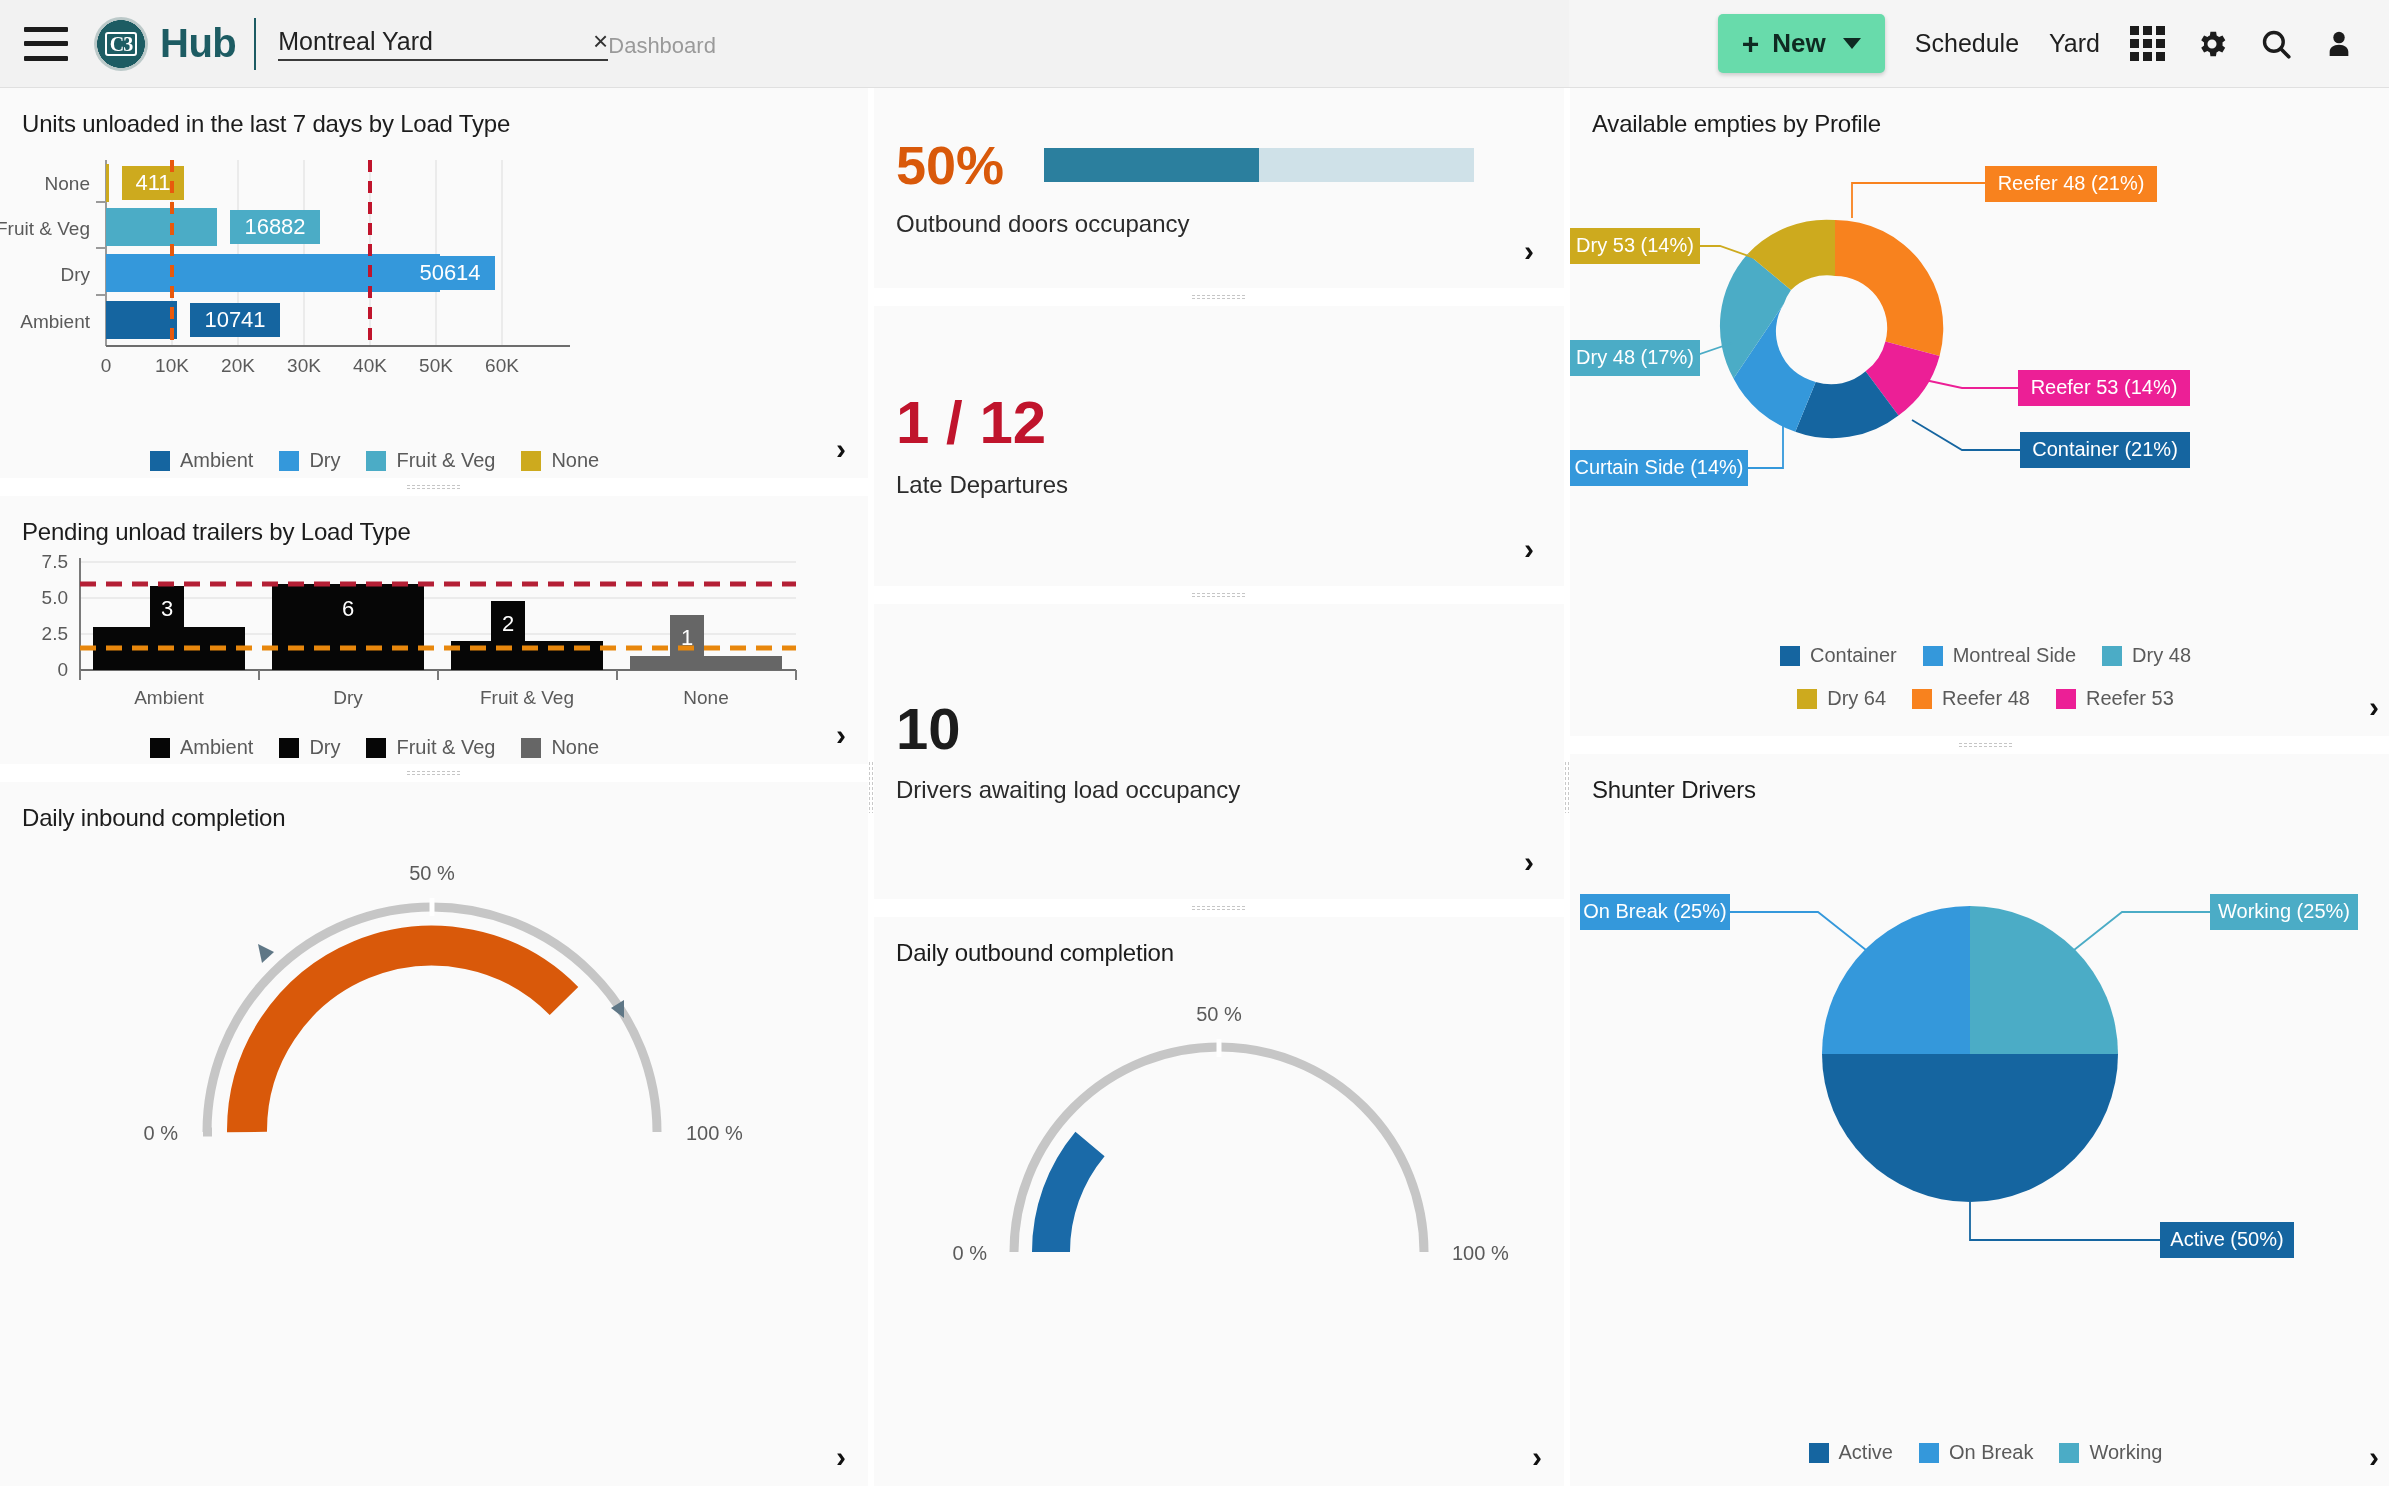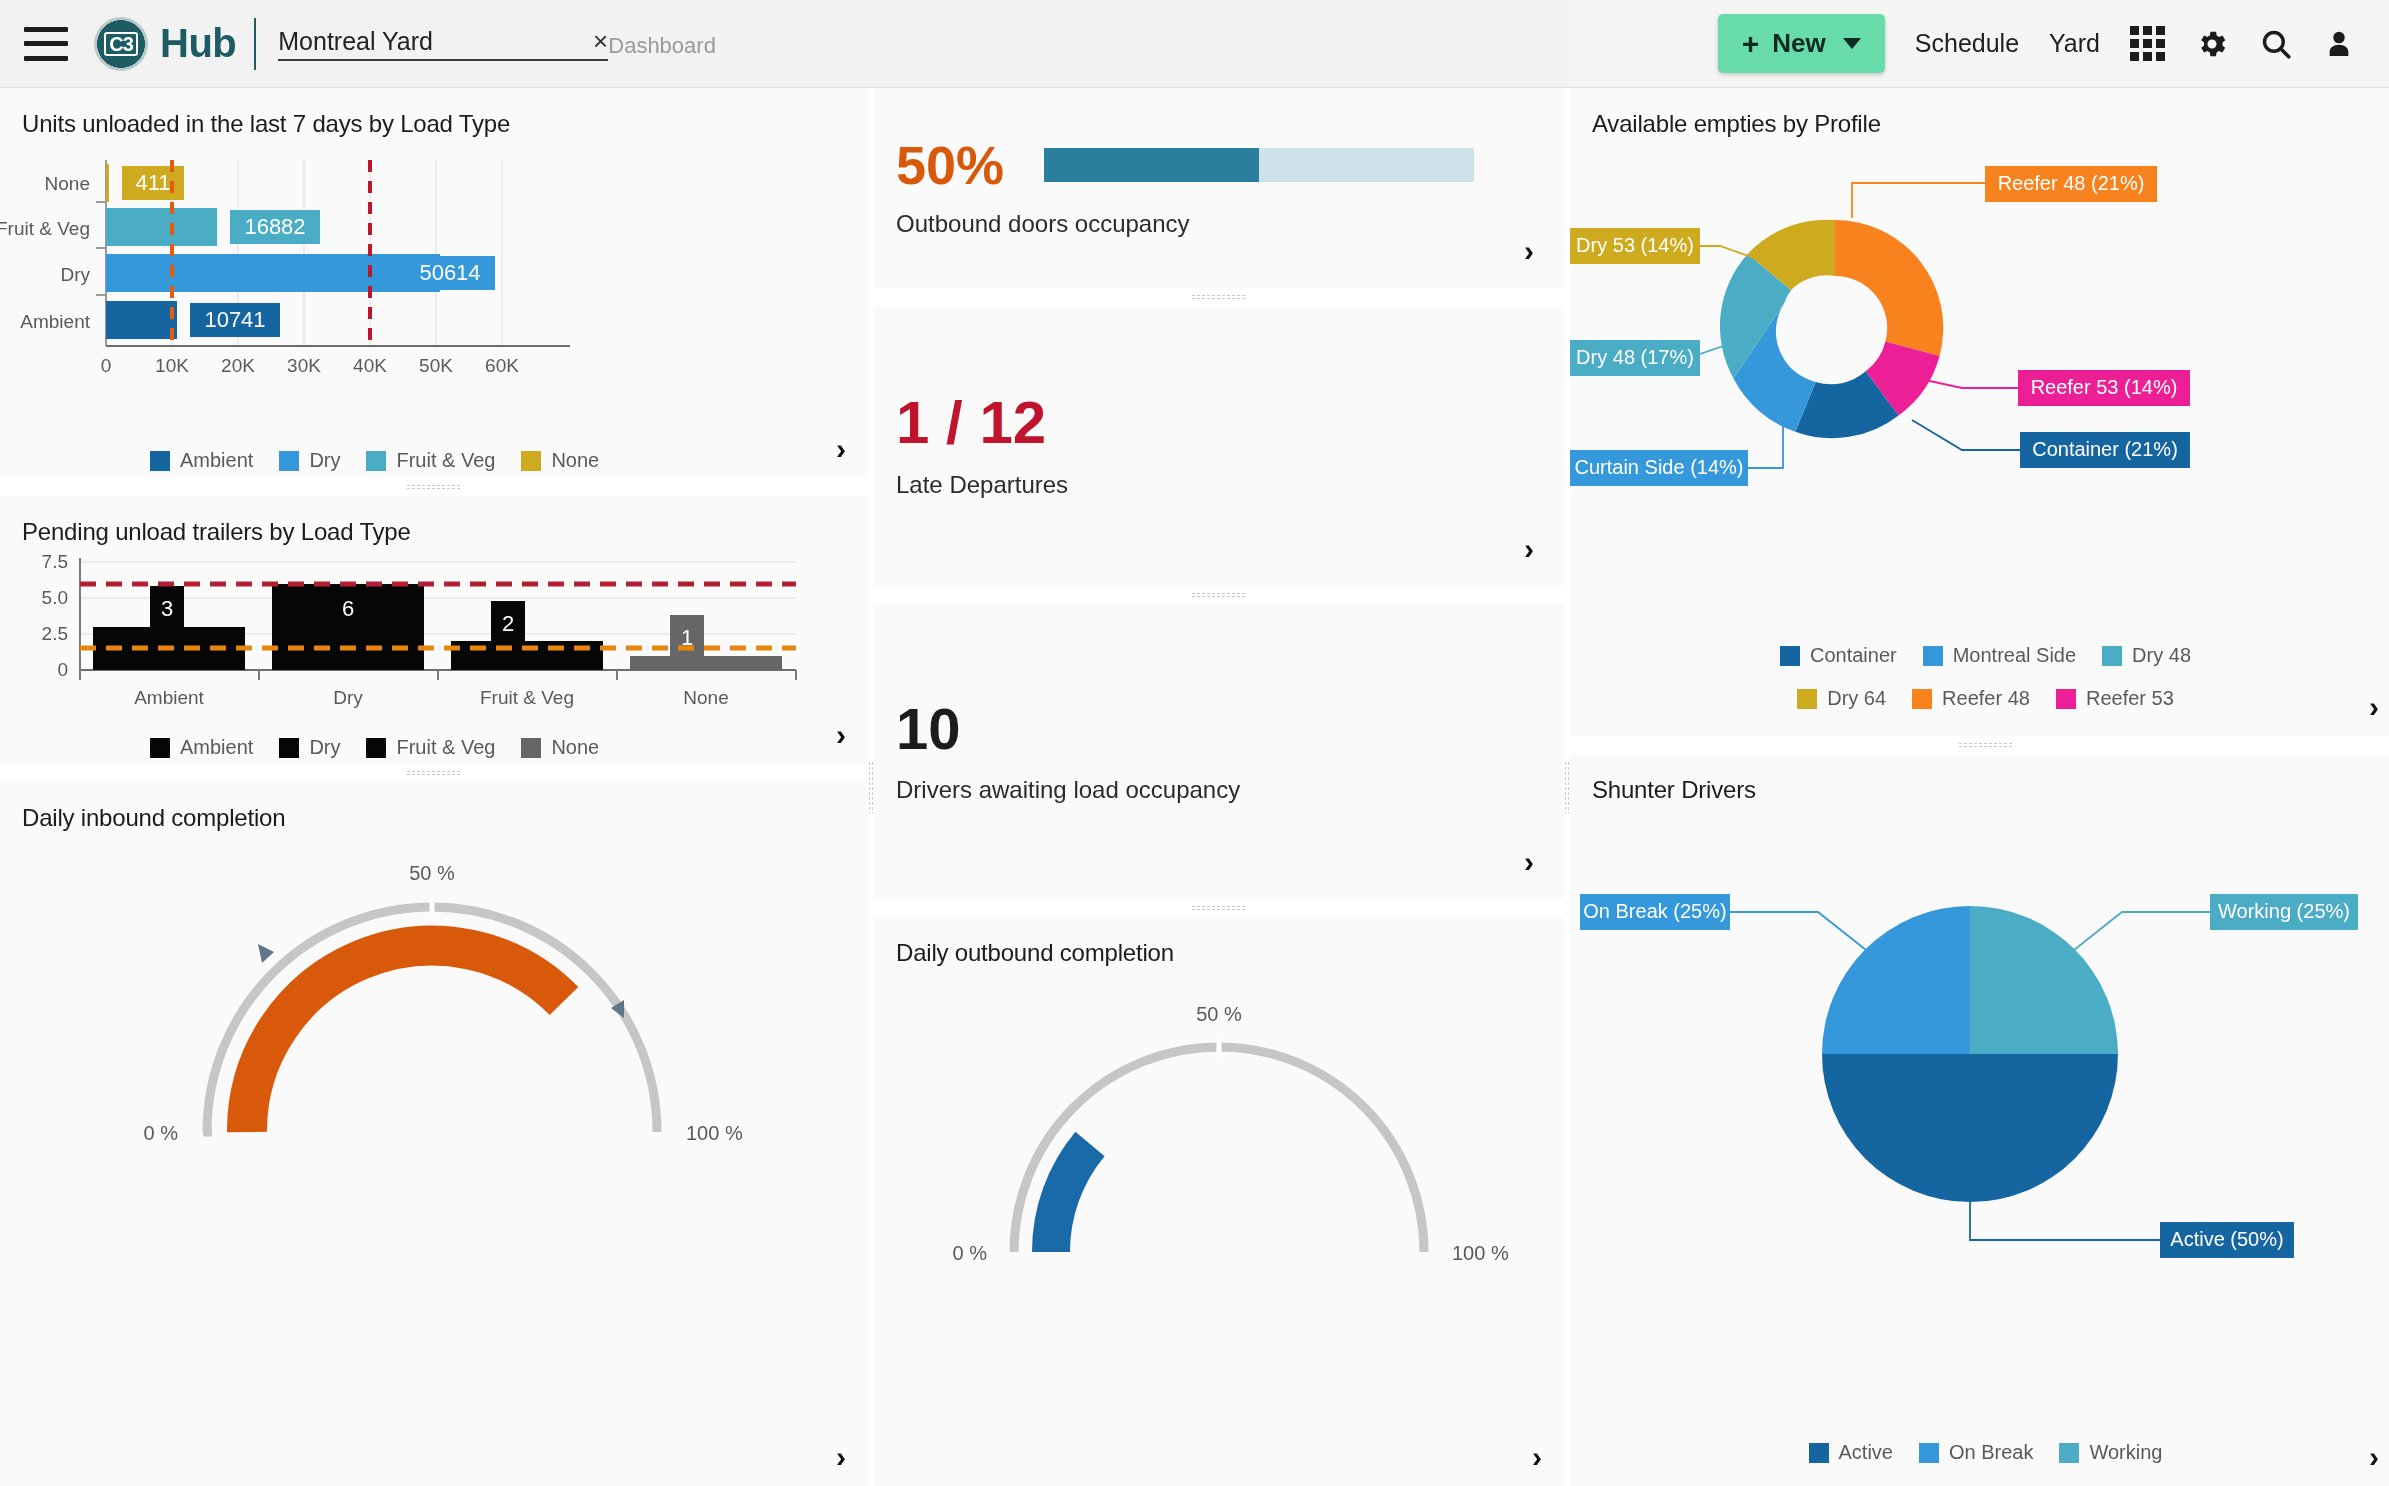--- a/index.html
+++ b/index.html
@@ -42,20 +42,21 @@
   .brand-logo {
     width: 54px; height: 54px; border-radius: 50%;
     background: radial-gradient(circle at 50% 50%, #1d5c63 0%, #1d5c63 62%, #b9c7c7 63%, #cdd8d8 100%);
     display: flex; align-items: center; justify-content: center;
     position: relative;
   }
   .brand-logo .mark {
     color: #ffffff; font-weight: 700; font-size: 20px; letter-spacing: -1px;
     border: 2px solid #fff; border-radius: 3px; padding: 0 3px; line-height: 20px;
     background: #1d5c63;
+    font-family: Liberation Serif, serif;
   }
   .brand-name {
     font-size: 40px; font-weight: 700; color: #1d5c63; letter-spacing: -0.5px;
   }
   .brand-sep { width: 2px; height: 52px; background: #1d5c63; margin: 0 22px 0 18px; }
 
   .tabwrap { display: flex; flex-direction: row; justify-content: center; }
   .tabrow {
     display: flex; align-items: center;
     min-width: 330px;

